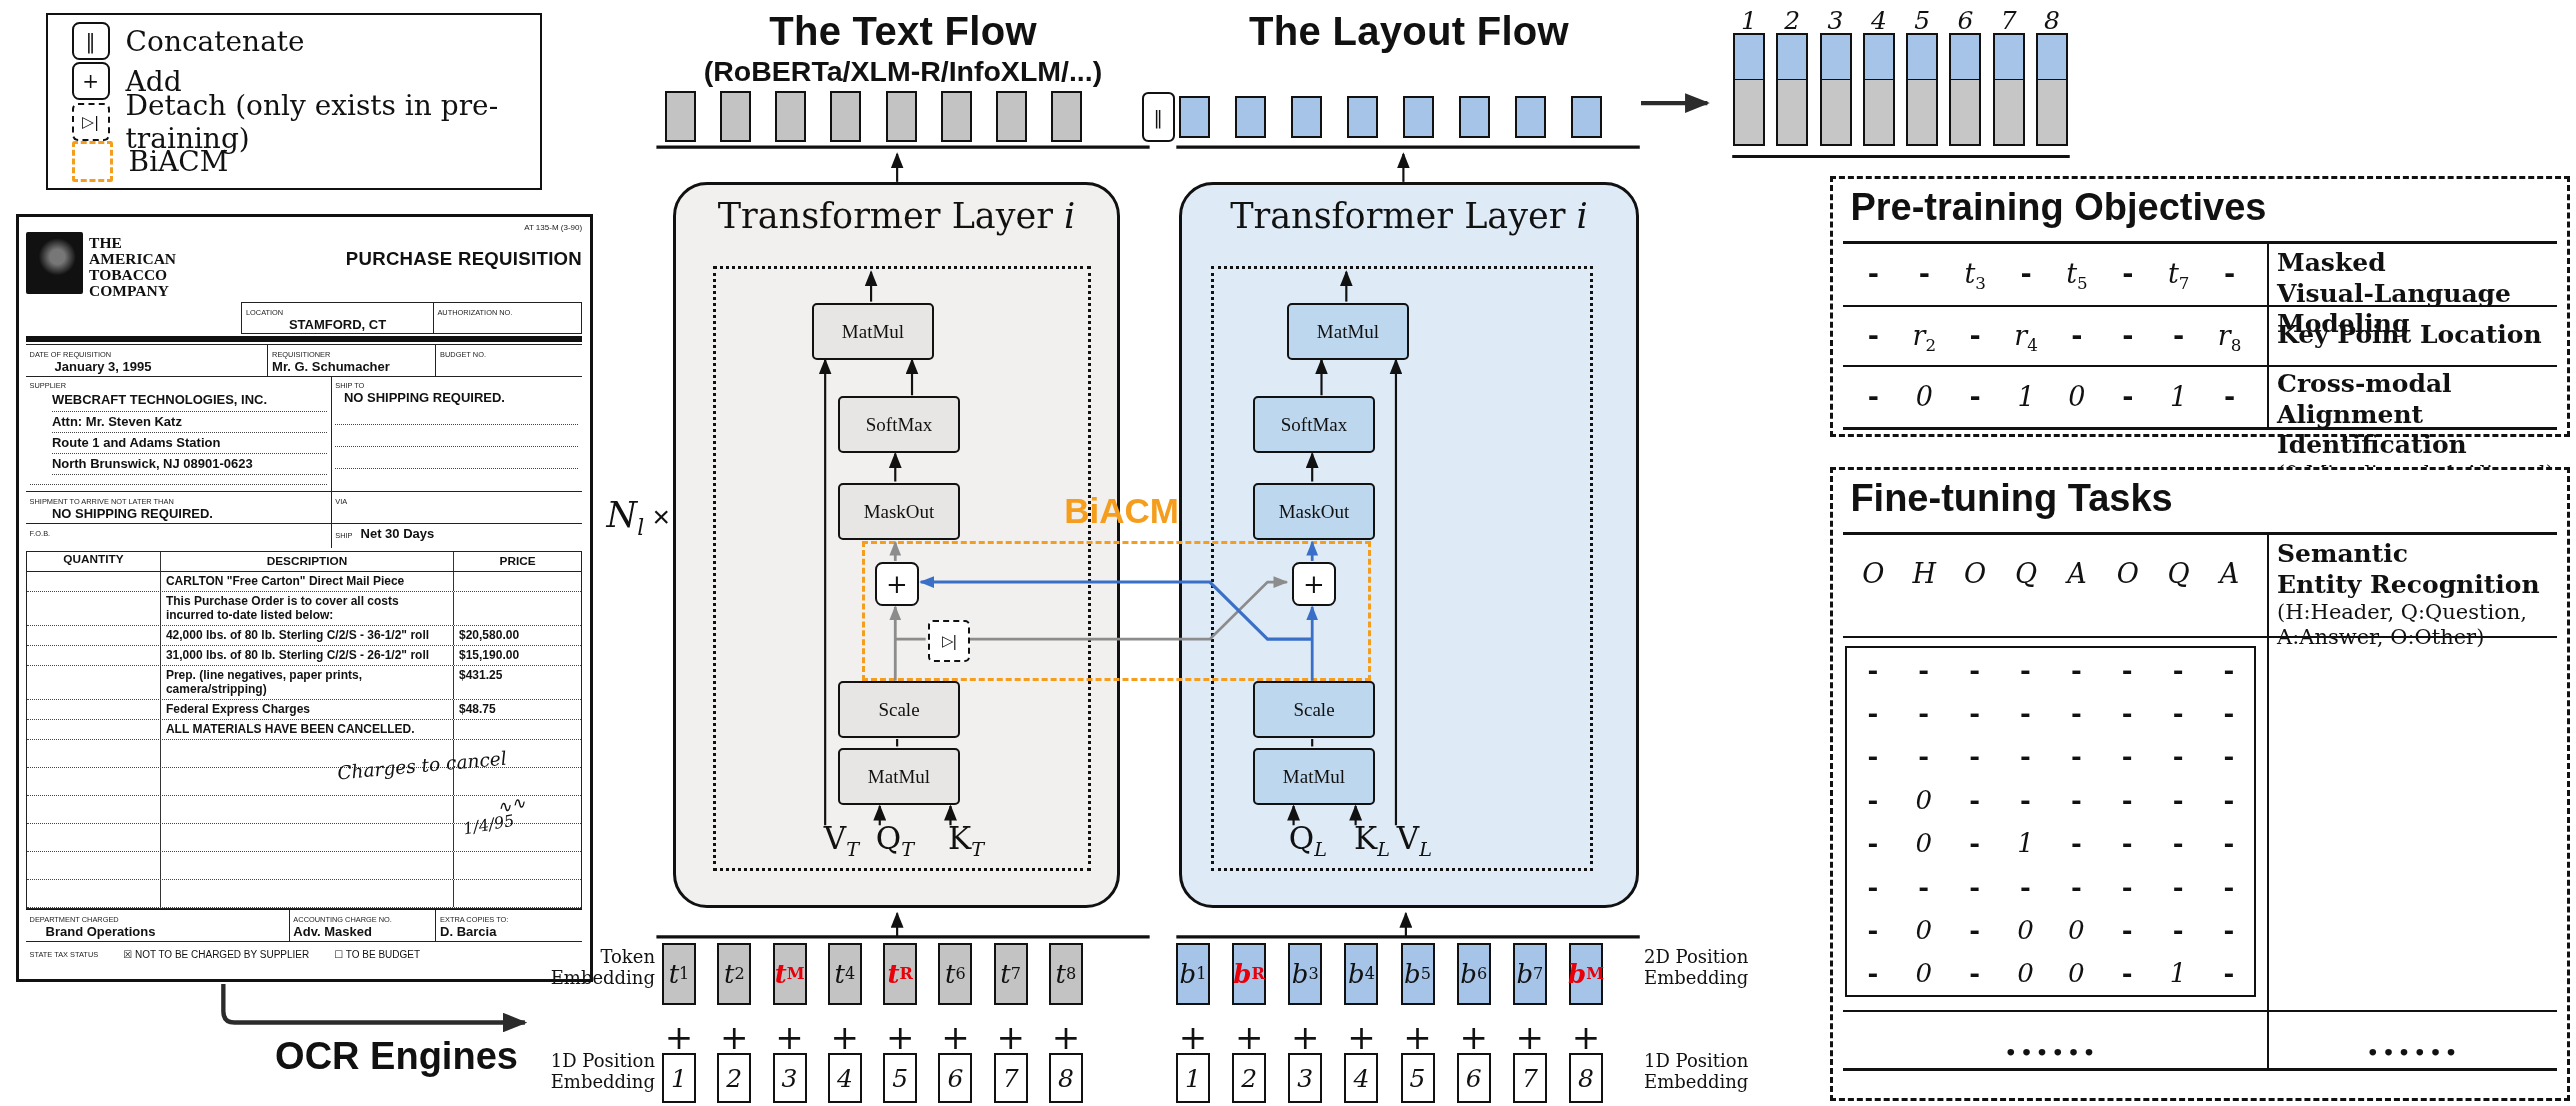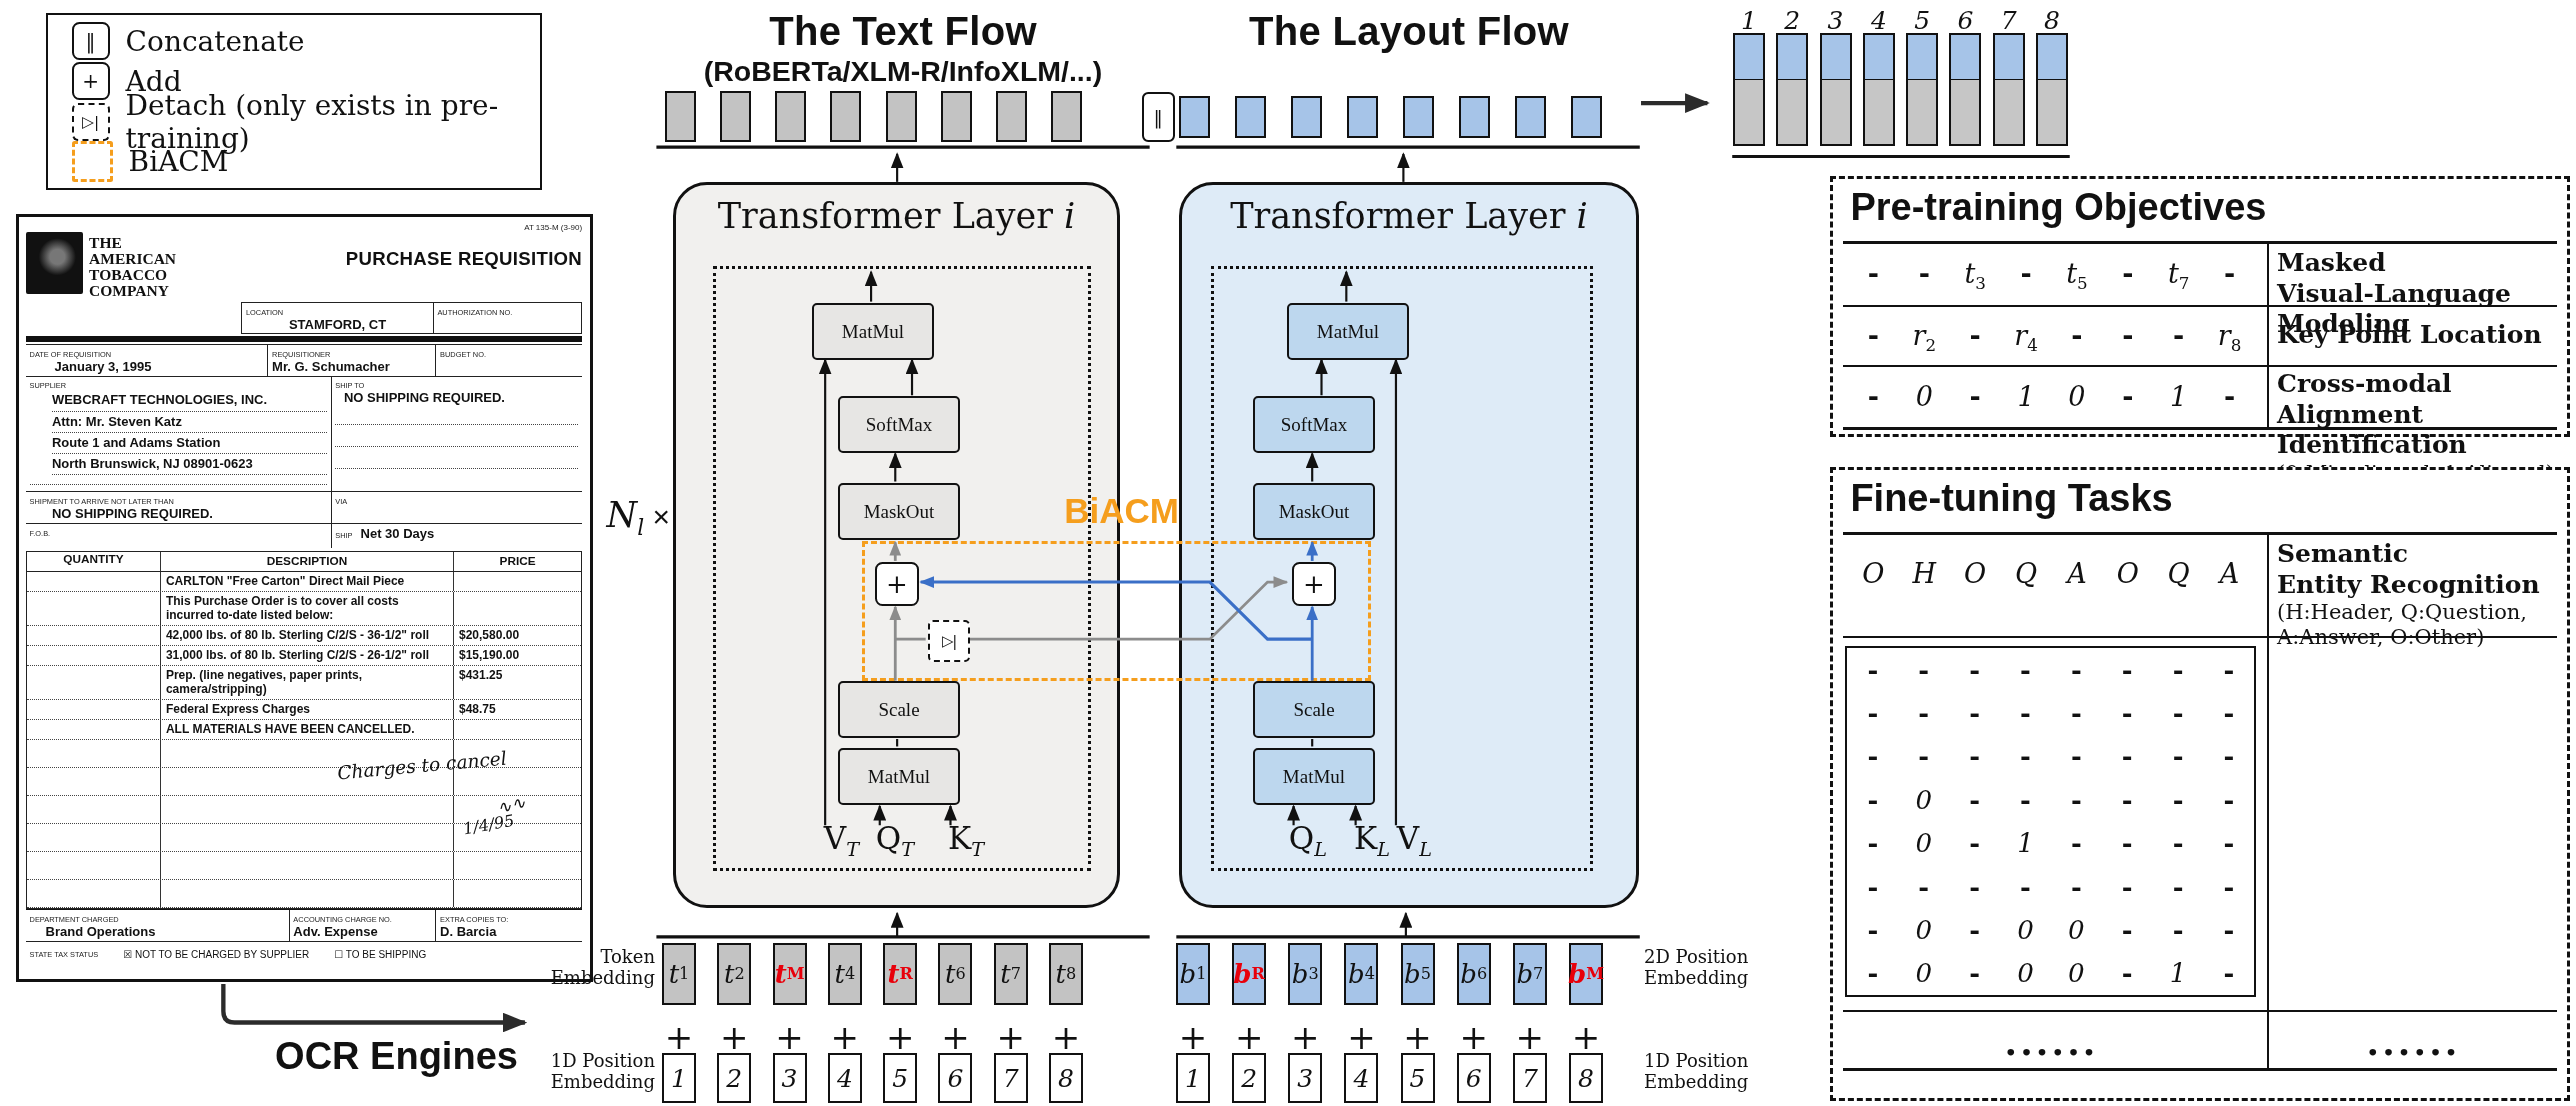--- a/index.html
+++ b/index.html
@@ -285,32 +285,32 @@
       <div class="abs hand" style="right:67px;top:263px;font-size:16px;transform:rotate(-10deg);">1/4/95</div>
     </div>
 
     <div class="d-row" style="border-top:1.9px solid #111;">
       <div class="d-cell" style="width:48%;">
         <span class="tinylab">DEPARTMENT CHARGED</span>
         <div class="fillval" style="padding-left:16px;">Brand Operations</div>
       </div>
       <div class="d-cell" style="width:26%;">
         <span class="tinylab">ACCOUNTING CHARGE NO.</span>
-        <div class="fillval">Adv. Expense</div>
+        <div class="fillval">Adv. Masked</div>
       </div>
       <div class="d-cell" style="width:26%;">
         <span class="tinylab">EXTRA COPIES TO:</span>
         <div class="fillval">D. Barcia</div>
       </div>
     </div>
     <div class="d-row">
       <div class="d-cell" style="width:100%;display:flex;gap:25px;align-items:center;">
         <span class="tinylab">STATE TAX STATUS</span>
         <span style="font-size:10px;">☒ <span>NOT TO BE CHARGED BY SUPPLIER</span></span>
-        <span style="font-size:10px;">☐ <span>TO BE SHIPPING</span></span>
+        <span style="font-size:10px;">☐ <span>TO BE BUDGET</span></span>
       </div>
     </div>
 
   </div>
 
   <div id="ocrlabel" class="abs sans">OCR Engines</div>
 
   <div class="abs sans flowtitle" style="left:667px;top:8.7px;width:472px;">The Text Flow</div>
   <div class="abs sans flowsub" style="left:667px;top:55px;width:472px;">(RoBERTa/XLM-R/InfoXLM/...)</div>
   <div class="abs sans flowtitle" style="left:1179px;top:8.7px;width:460px;">The Layout Flow</div>

